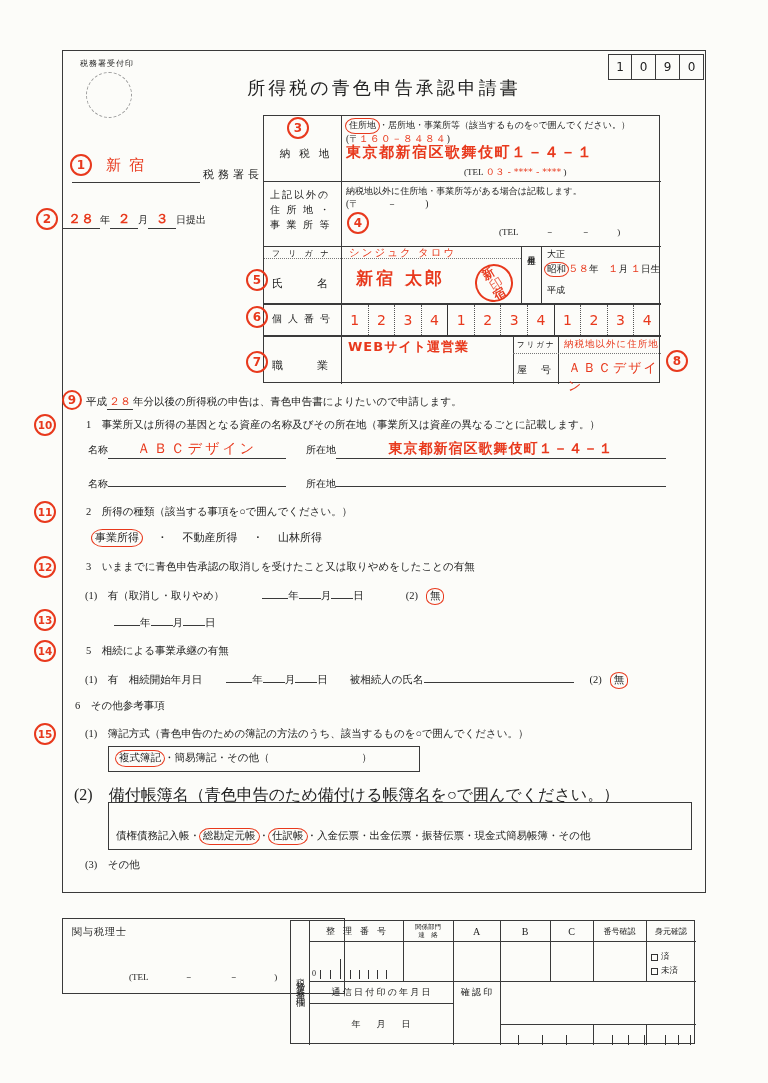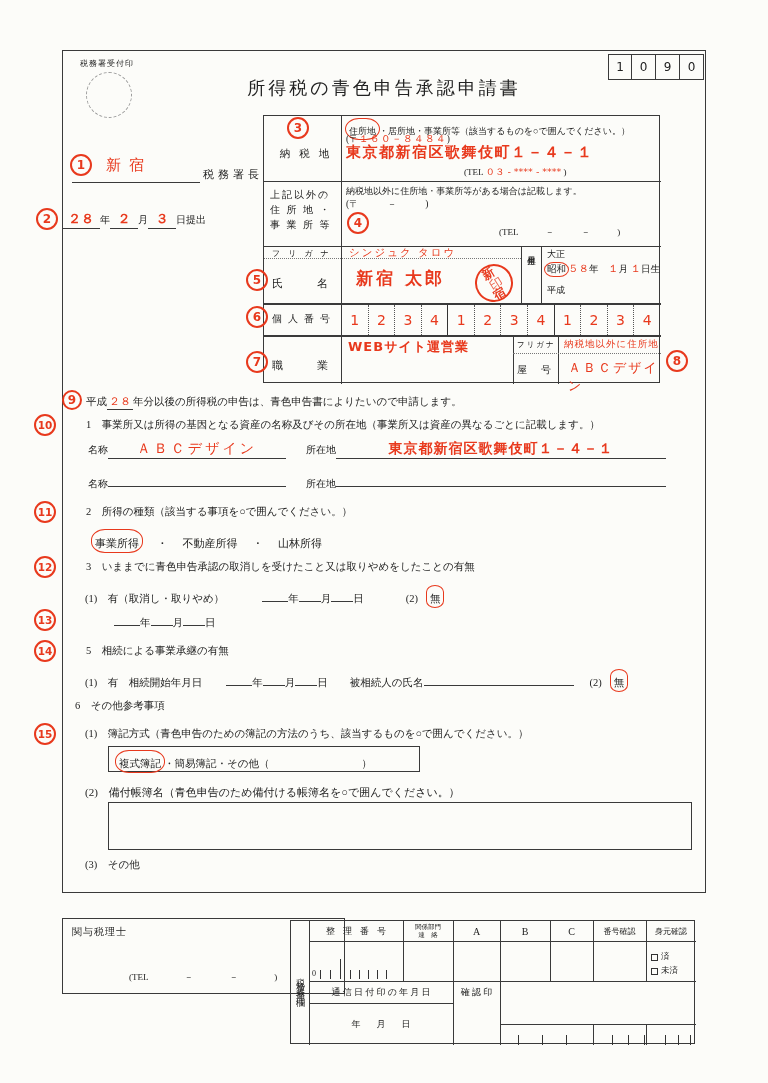--- a/index.html
+++ b/index.html
@@ -11,21 +11,21 @@
 .rsans{font-family:"DejaVu Sans","Liberation Sans",sans-serif;color:#e8391d}
 .sans{font-family:"DejaVu Sans","Liberation Sans",sans-serif}
 .ln{position:absolute;background:#3a3a3a}
 .dot{position:absolute;border-top:1px dotted #777}
 .box{position:absolute;border:1px solid #3a3a3a}
 .mk{position:absolute;width:22px;height:22px;border:2px solid #e8391d;border-radius:50%;
     color:#e8391d;display:flex;align-items:center;justify-content:center;
     font-family:"DejaVu Sans",sans-serif;font-weight:bold;font-size:12px;line-height:1;z-index:5}
 .mk.two{font-size:10.5px}
 .mk.s20{width:20px;height:20px}
-.oc{display:inline-block;border:1.5px solid #e8391d;border-radius:14px/11px;padding:6px 3px 1px;margin:-1px}
+.oc{display:inline-block;border:1.5px solid #e8391d;border-radius:14px/11px;padding:0 3px 1px;margin:-1px}
 .ul{display:inline-block;border-bottom:1px solid #3a3a3a;text-align:center;vertical-align:baseline}
 .vtxt{writing-mode:vertical-rl;text-orientation:upright}
 .flex{display:flex;align-items:baseline}
 .cell{position:absolute;display:flex;align-items:center;justify-content:center;text-align:center}
 .tick{display:inline-block;width:1px;background:#333;vertical-align:bottom}
 .chk{display:inline-block;width:7px;height:7px;border:1px solid #333;margin-right:3px;vertical-align:middle}
 </style>
 </head>
 <body>
 
@@ -217,22 +217,25 @@
 <div class="abs" style="left:75px;top:699px;font-size:10.5px">6　その他参考事項</div>
 
 <div class="mk two" style="left:34px;top:723px">15</div>
 <div class="abs" style="left:85px;top:727px;font-size:10.5px">(1)　簿記方式（青色申告のための簿記の方法のうち、該当するものを○で囲んでください。）</div>
 <div class="box" style="left:108px;top:746px;width:312px;height:26px">
   <div class="abs" style="left:7px;top:4px;font-size:10.5px;white-space:nowrap">
     <span class="oc">複式簿記</span><span>・簡易簿記・その他（</span><span style="display:inline-block;width:92px"></span><span>）</span>
   </div>
 </div>
 
-<div class="abs" style="left:85px;top:785px;font-size:11px">(2)　備付帳簿名（青色申告のため備付ける帳簿名を○で囲んでください。）</div>
+<div class="abs" style="left:74px;top:785px;font-size:16px">(2)　備付帳簿名（青色申告のため備付ける帳簿名を○で囲んでください。）</div>
 <div class="box" style="left:108px;top:802px;width:584px;height:48px">
+  <div class="abs" style="left:7px;top:26px;font-size:10.5px;white-space:nowrap">
+    <span>債権債務記入帳・</span><span class="oc">総勘定元帳</span><span>・</span><span class="oc">仕訳帳</span><span>・入金伝票・出金伝票・振替伝票・現金式簡易帳簿・その他</span>
+  </div>
 </div>
 
 <div class="abs" style="left:85px;top:858px;font-size:10.5px">(3)　その他</div>
 
 <div class="box" style="left:62px;top:918px;width:283px;height:76px">
   <div class="abs" style="left:9px;top:6px;font-size:10px;letter-spacing:1px">関与税理士</div>
   <div class="abs" style="left:66px;top:52px;font-size:9px">(TEL　　　　－　　　　－　　　　)</div>
 </div>
 
 <div class="box" style="left:290px;top:920px;width:405px;height:124px">

